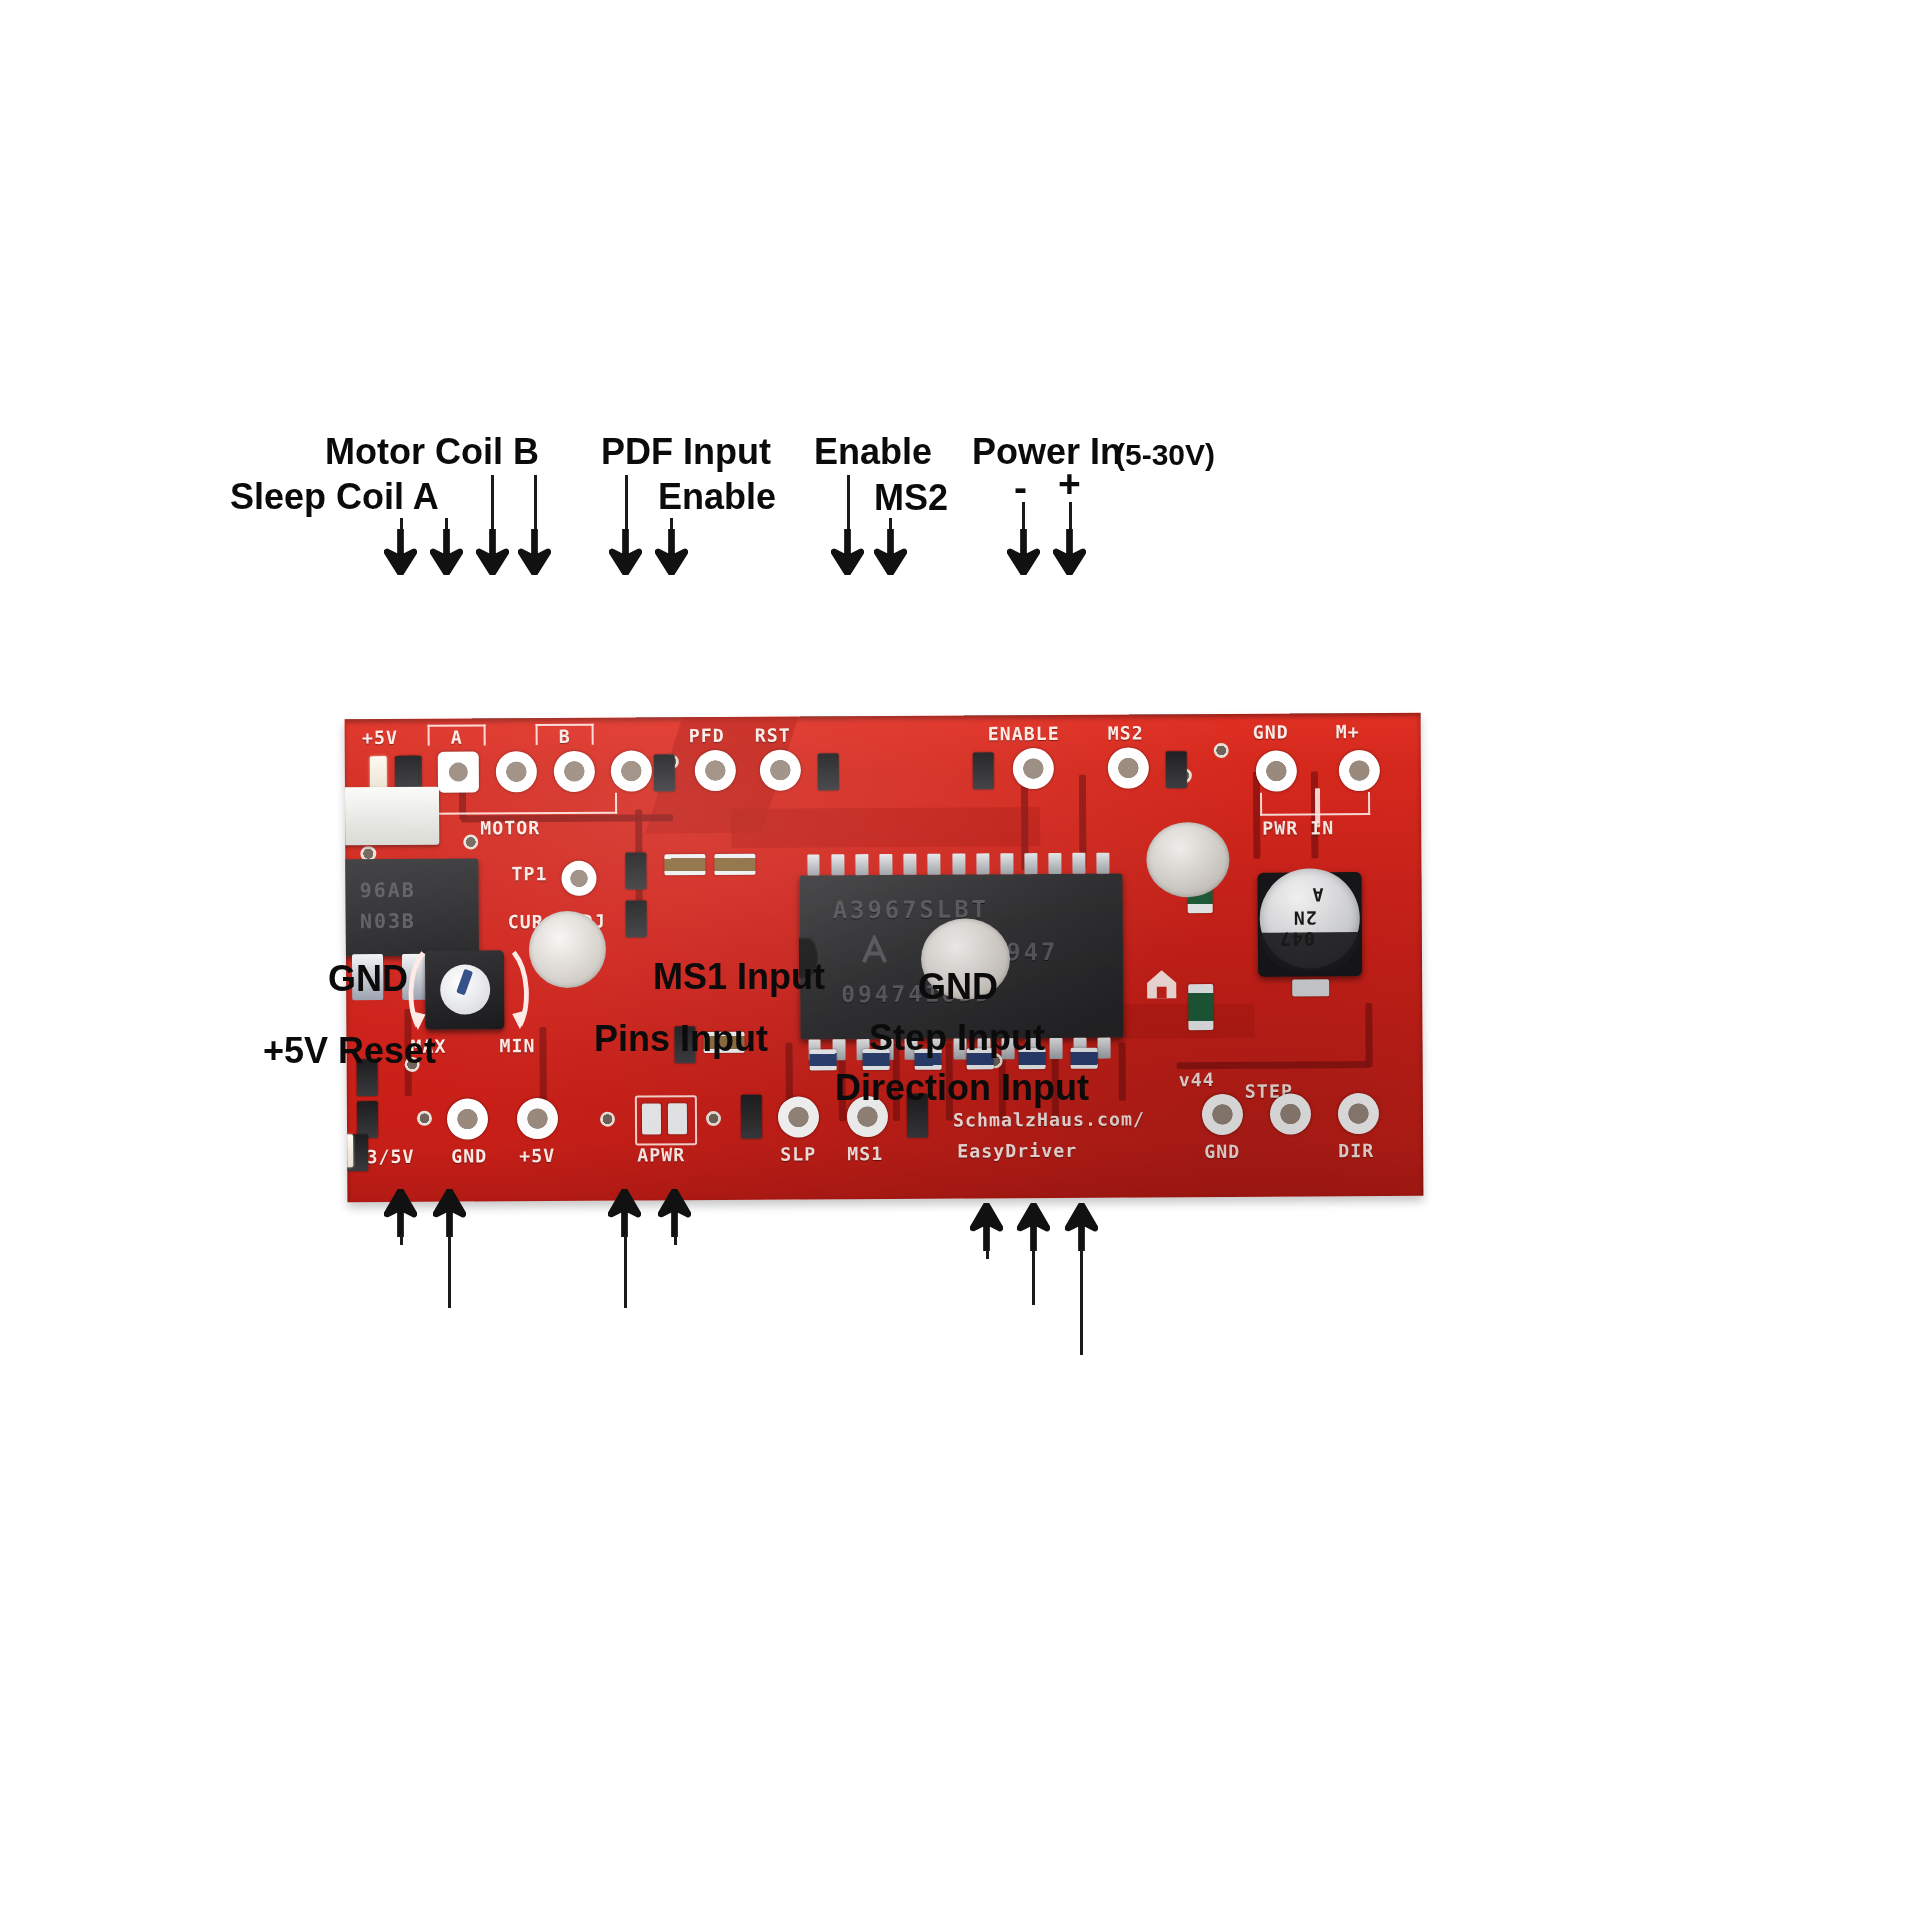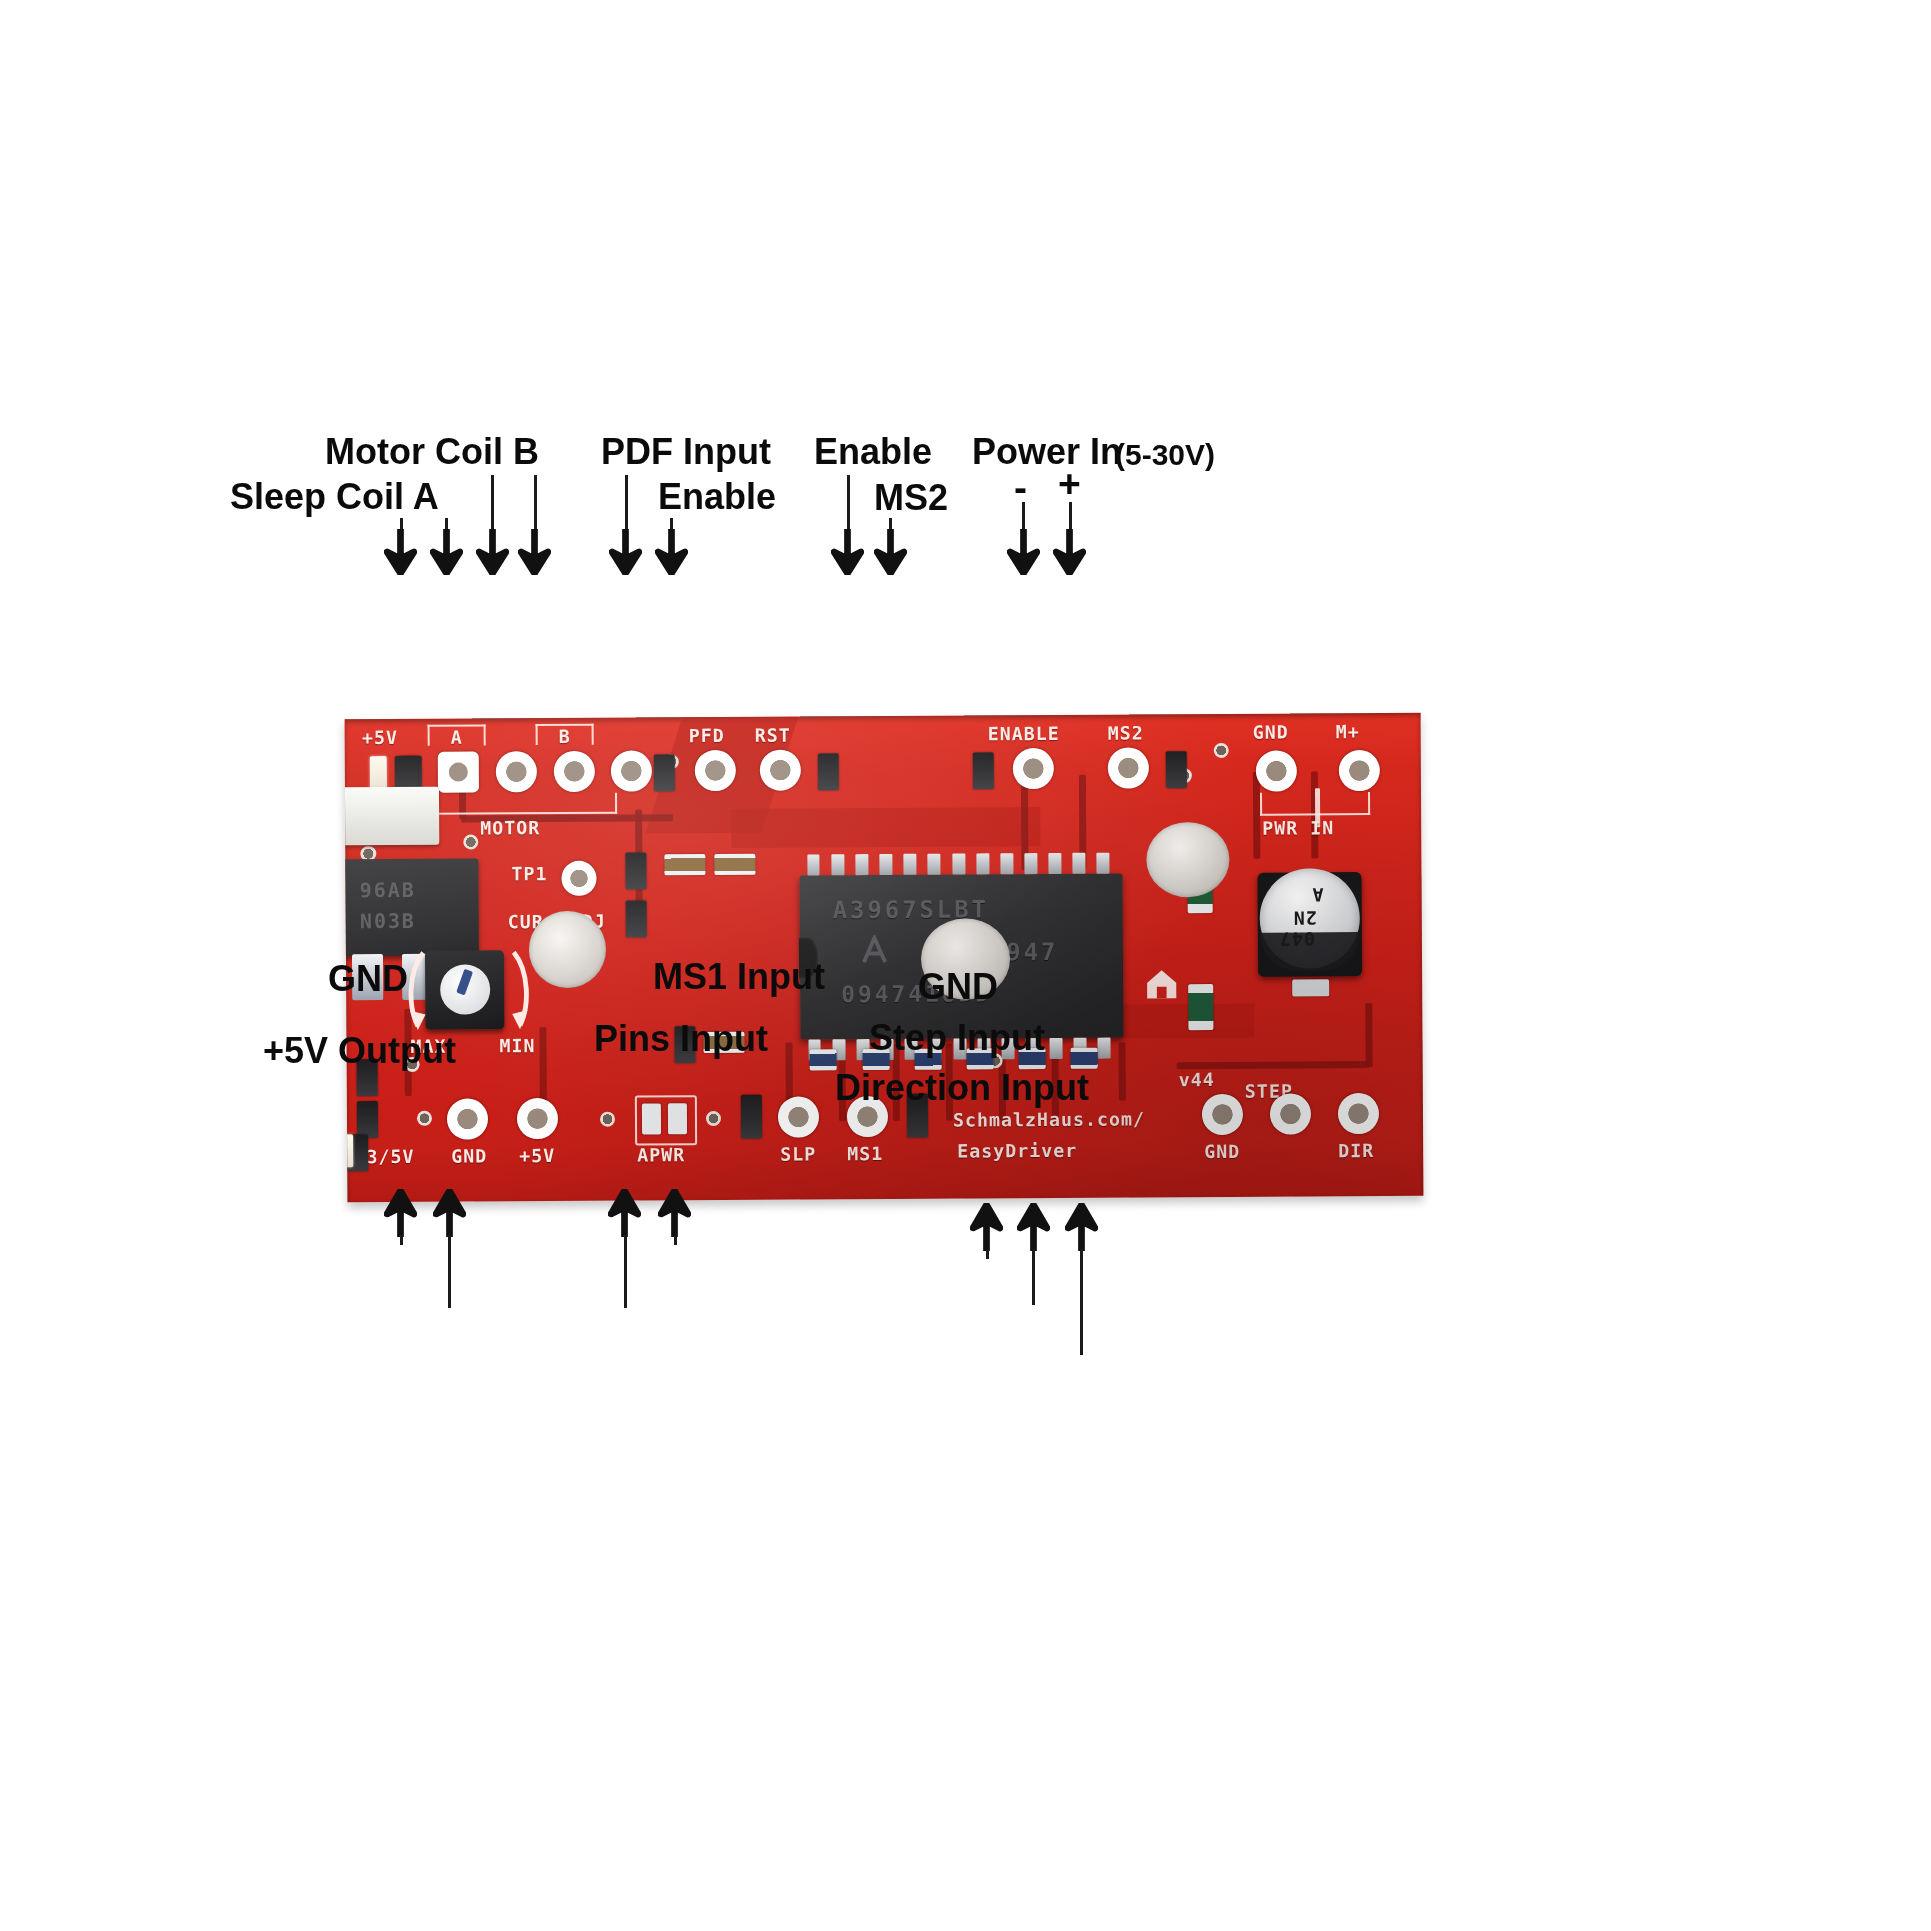--- a/index.html
+++ b/index.html
@@ -478,21 +478,21 @@
 
   <div class="lead" style="left:400px;top:1235px;height:9.7px;"></div>
   <div class="lead" style="left:448px;top:1235px;height:73px;"></div>
   <div class="lead" style="left:624px;top:1235px;height:73px;"></div>
   <div class="lead" style="left:674px;top:1235px;height:9.7px;"></div>
   <div class="lead" style="left:986px;top:1249px;height:9.7px;"></div>
   <div class="lead" style="left:1032px;top:1249px;height:56px;"></div>
   <div class="lead" style="left:1080px;top:1249px;height:106px;"></div>
 
   <div class="callout" style="left:328px;top:961px;">GND</div>
-  <div class="callout" style="left:263px;top:1033px;">+5V Output</div>
+  <div class="callout" style="left:263px;top:1033px;">+5V Reset</div>
   <div class="callout" style="left:653px;top:959px;">MS1 Input</div>
   <div class="callout" style="left:594px;top:1021px;">Pins Input</div>
   <div class="callout" style="left:918px;top:969px;">GND</div>
   <div class="callout" style="left:869px;top:1020px;">Step Input</div>
   <div class="callout" style="left:835px;top:1070px;">Direction Input</div>
 
 </div>
 
 
 </body></html>

